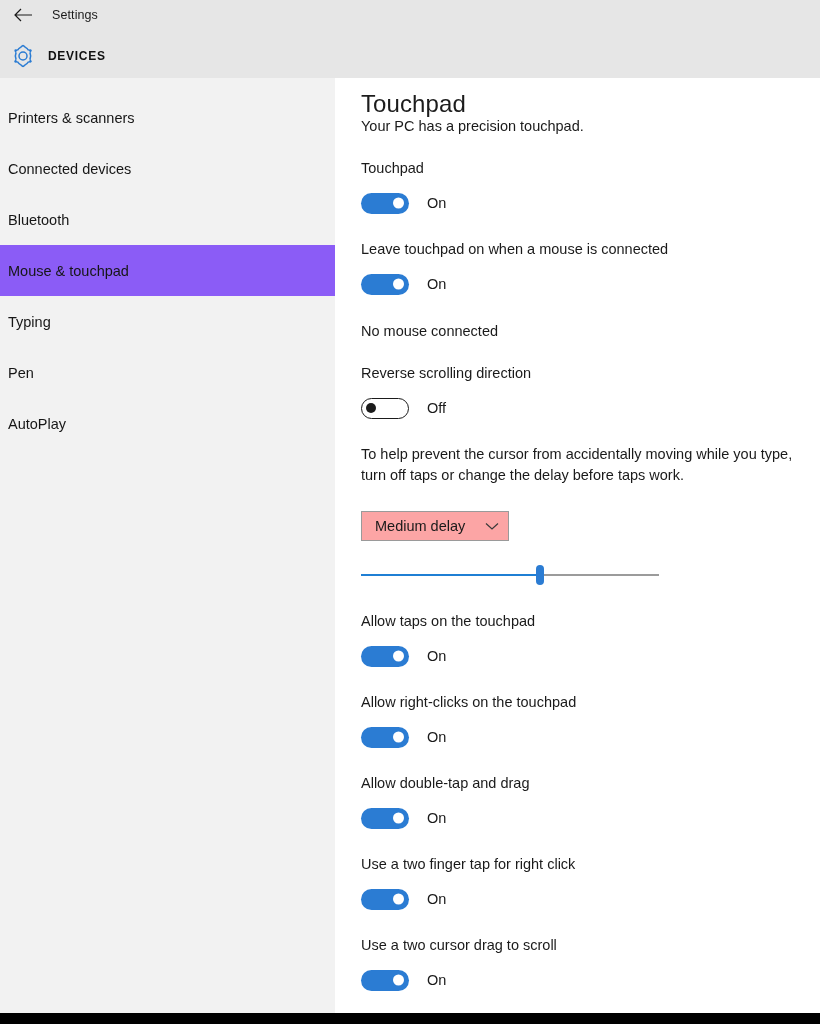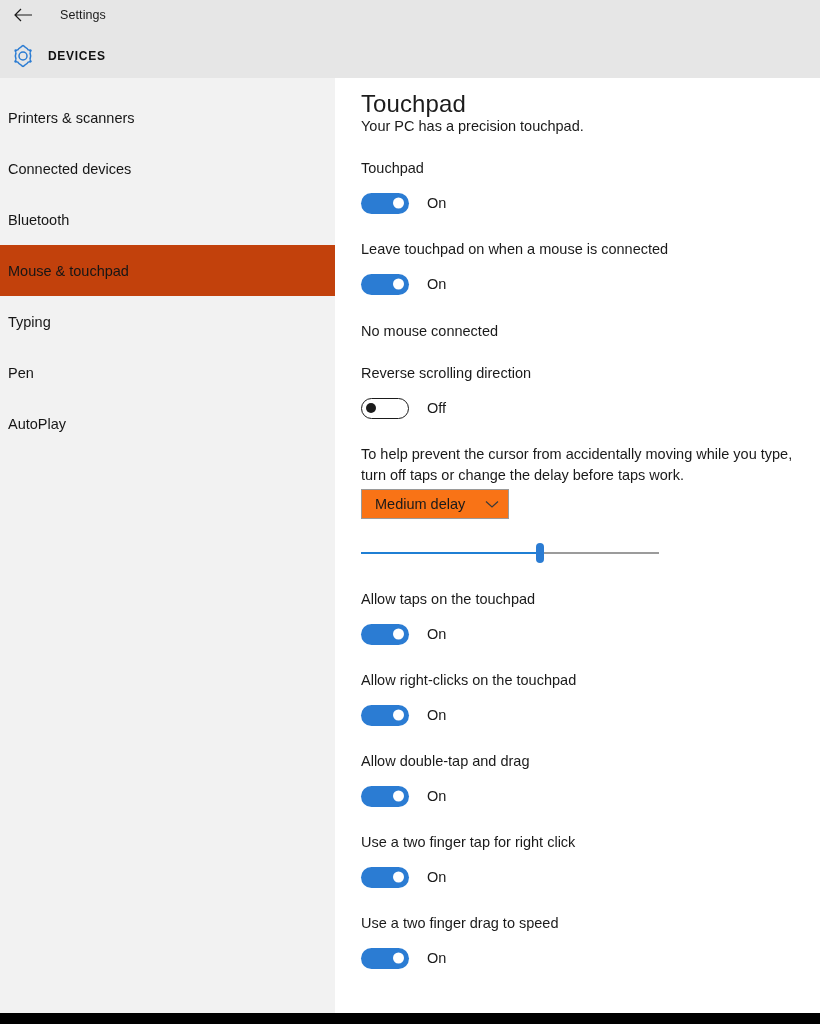--- a/index.html
+++ b/index.html
@@ -39,21 +39,21 @@
     width: 46px; height: 30px;
     display: flex; align-items: center; justify-content: center;
     cursor: default;
   }
   .back-btn svg { display: block; }
 
   .app-title {
     font-size: 12.5px;
     color: #1a1a1a;
     letter-spacing: 0.1px;
-    margin-left: 14px;
+    margin-left: 6px;
   }
 
   .header-row {
     position: absolute;
     left: 0; top: 38px;
     height: 36px;
     display: flex;
     align-items: center;
   }
   .gear-wrap {
@@ -81,21 +81,21 @@
   .nav-item {
     height: 51px;
     display: flex;
     align-items: center;
     padding-left: 8px;
     font-size: 14.5px;
     color: #161616;
     cursor: default;
   }
   .nav-item.selected {
-    background: #c2410c;
+    background: #8b5cf6;
   }
 
   
   .content {
     position: absolute;
     left: 335px; top: 78px;
     width: 485px;
     height: 935px;
     background: #ffffff;
     overflow: hidden;
@@ -179,25 +179,25 @@
   }
 
   .toggle-state {
     font-size: 14.5px;
     color: #1a1a1a;
     margin-left: 18px;
   }
 
   
   .dropdown {
-    margin-top: 4px;
+    margin-top: 26px;
     width: 148px;
     height: 30px;
     border: 1px solid #9a9a9a;
-    background: #f97316;
+    background: #fca5a5;
     display: flex;
     align-items: center;
     justify-content: space-between;
     padding: 0 9px 0 13px;
     cursor: default;
   }
   .dropdown-value {
     font-size: 14.5px;
     color: #1a1a1a;
   }
@@ -366,21 +366,21 @@
       <div class="switch on"></div>
       <span class="toggle-state">On</span>
     </div>
 
     <div class="setting-label">Use a two finger tap for right click</div>
     <div class="toggle-row">
       <div class="switch on"></div>
       <span class="toggle-state">On</span>
     </div>
 
-    <div class="setting-label">Use a two finger drag to speed</div>
+    <div class="setting-label">Use a two cursor drag to scroll</div>
     <div class="toggle-row">
       <div class="switch on"></div>
       <span class="toggle-state">On</span>
     </div>
 
   </main>
 
   <div class="taskbar"></div>
 </div>
 

